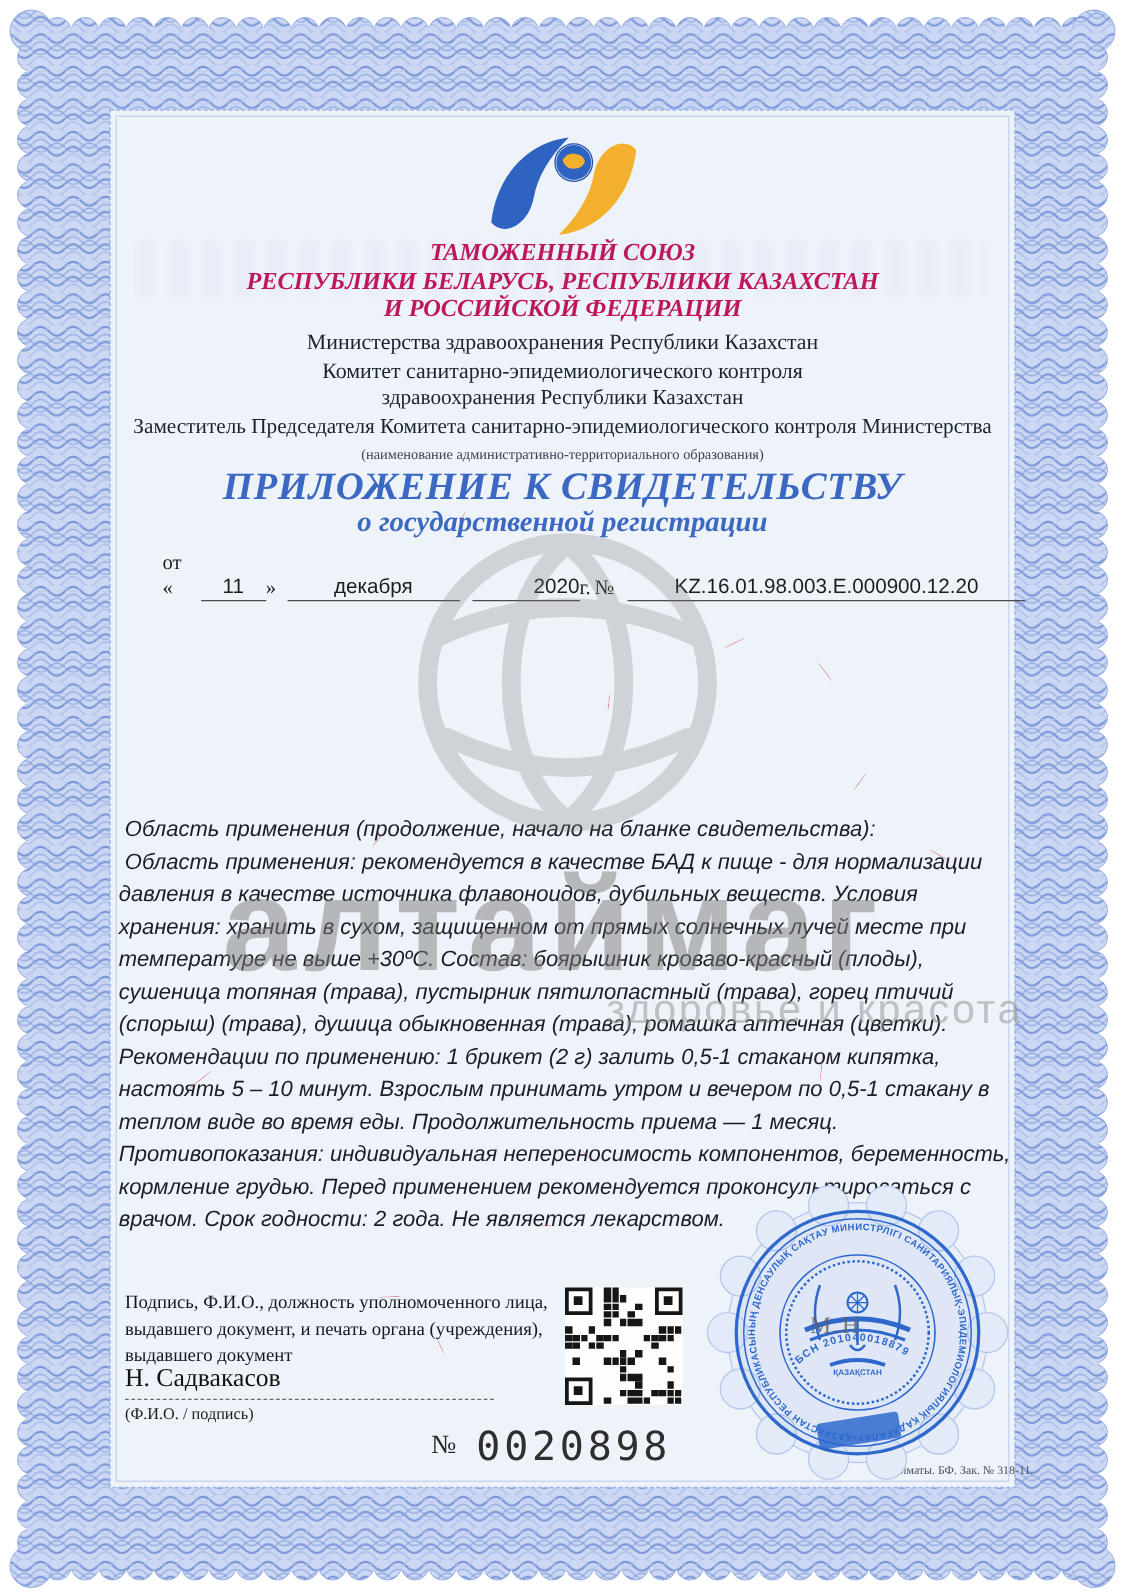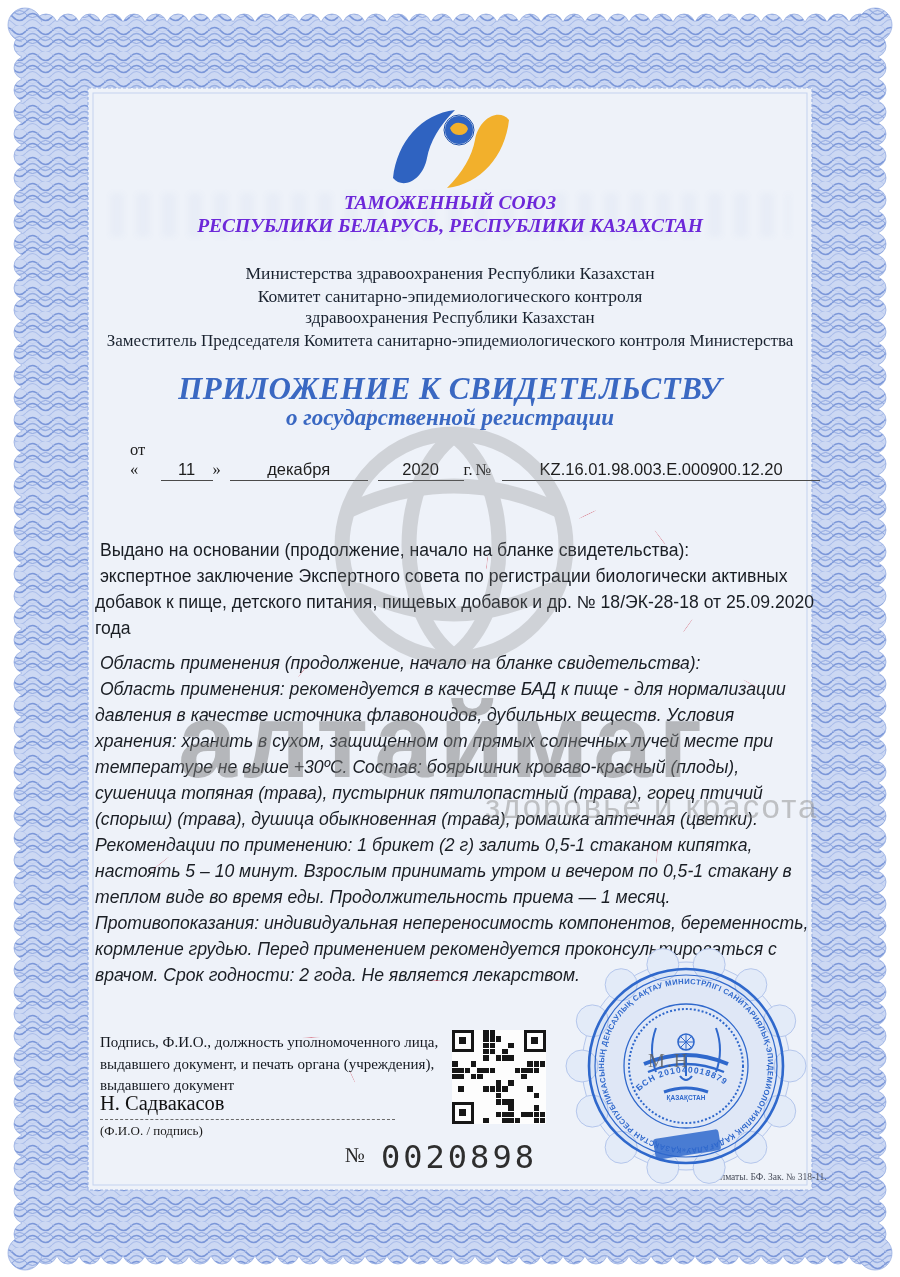--- a/index.html
+++ b/index.html
@@ -21,40 +21,40 @@
 
   .ghost-bar {
     position:absolute; left:110px; top:193px; width:680px; height:44px;
     background:repeating-linear-gradient(90deg, rgba(90,120,190,.35) 0 14px, rgba(90,120,190,0) 14px 26px);
     filter:blur(3px); opacity:.12;
   }
 
   .logo { position:absolute; left:383px; top:98px; }
 
   .org-block { position:absolute; left:90px; top:192px; width:720px;
-    font-weight:bold; font-style:italic; font-size:19.5px; line-height:22.5px; color:#6d28d9; }
+    font-weight:bold; font-style:italic; font-size:19.5px; line-height:22.5px; color:#be185d; }
   .committee-block { position:absolute; left:90px; top:262px; width:720px;
     font-size:17.5px; line-height:22.5px; color:#19222f; }
   .issuer-block { position:absolute; left:90px; top:307px; width:720px;
     font-size:17px; line-height:22.5px; color:#19222f; }
   .territory { position:absolute; left:90px; top:358px; width:720px;
     font-size:11.5px; color:#3b4350; }
 
   .title-main { position:absolute; left:90px; top:371px; width:720px;
     font-size:31px; font-weight:bold; font-style:italic; color:#3a68c2; letter-spacing:.5px; }
   .title-sub { position:absolute; left:90px; top:405px; width:720px;
     font-size:23px; font-weight:bold; font-style:italic; color:#3a68c2; }
 
   .date-row { position:absolute; left:130px; top:440px; width:690px;
     font-size:16.5px; color:#1d1d1d; display:flex; align-items:flex-end; }
   .date-row .lbl { padding:0 3px 1px 0; }
   .blank { display:inline-block; border-bottom:1.2px solid #4a4a4a; text-align:center;
     font-family:"Liberation Sans", sans-serif; font-size:16.5px; padding-bottom:1px; }
   .b-day { width:52px; } .b-month { width:138px; margin-left:6px; }
-  .b-year { width:86px; margin-left:10px; } .b-num { width:318px; margin-left:8px; }
+  .b-year { width:86px; margin-left:10px;text-align:right; } .b-num { width:318px; margin-left:8px; }
 
   .info-caption { position:absolute; left:90px; top:483px; width:720px;
     font-size:13.5px; color:#2c3340; }
 
   .body-par { position:absolute; left:95px; width:722px;
     font-family:"Liberation Sans", sans-serif; font-size:17.6px; line-height:26px;
     color:#1a1e24; white-space:pre-wrap; }
   .par1 { top:537px; }
   .par2 { top:650px;font-style:italic; }
 
@@ -328,50 +328,50 @@
       <path d="M10,80 C14,44 38,16 72,12 C56,28 47,44 44,60 C40,82 20,92 10,80 Z" fill="#2f63c1"></path>
       <path d="M126,22 C122,58 98,86 64,90 C80,74 89,58 92,42 C96,20 116,10 126,22 Z" fill="#f2b02c"></path>
       <circle cx="76" cy="32" r="15" fill="#2f63c1" stroke="#eef2f9" stroke-width="2"></circle>
       <path d="M67,30 q4,-6 10,-5 q7,1 8,6 q-2,6 -9,6 q-7,0 -9,-7 Z" fill="#f2b02c"></path>
       <circle cx="76" cy="32" r="15" fill="none" stroke="#1d4fa8" stroke-width="1"></circle>
     </svg>
 
     <div class="org-block center">
       <div>ТАМОЖЕННЫЙ СОЮЗ</div>
       <div>РЕСПУБЛИКИ БЕЛАРУСЬ, РЕСПУБЛИКИ КАЗАХСТАН</div>
+      <div>И РОССИЙСКОЙ ФЕДЕРАЦИИ</div>
     </div>
 
     <div class="committee-block center">
       <div>Министерства здравоохранения Республики Казахстан</div>
       <div>Комитет санитарно-эпидемиологического контроля</div>
     </div>
 
     <div class="issuer-block center">
       <div>здравоохранения Республики Казахстан</div>
       <div>Заместитель Председателя Комитета санитарно-эпидемиологического контроля Министерства</div>
     </div>
 
+    <div class="territory center">(наименование административно-территориального образования)</div>
 
     <div class="title-main center">ПРИЛОЖЕНИЕ К СВИДЕТЕЛЬСТВУ</div>
     <div class="title-sub center">о государственной регистрации</div>
 
     <div class="date-row">
       <span class="lbl">от «</span>
       <span class="blank b-day">11</span>
       <span class="lbl">»</span>
       <span class="blank b-month">декабря</span>
       <span class="blank b-year">2020</span>
       <span class="lbl">г.</span>
       <span class="lbl">№</span>
       <span class="blank b-num">KZ.16.01.98.003.E.000900.12.20</span>
     </div>
 
 
-    <div class="body-par par1"> Выдано на основании (продолжение, начало на бланке свидетельства):
- экспертное заключение Экспертного совета по регистрации биологически активных добавок к пище, детского питания, пищевых добавок и др. № 18/ЭК-28-18 от 25.09.2020 года</div>
     <div class="body-par par2"> Область применения (продолжение, начало на бланке свидетельства):
  Область применения: рекомендуется в качестве БАД к пище - для нормализации давления в качестве источника флавоноидов, дубильных веществ. Условия хранения: хранить в сухом, защищенном от прямых солнечных лучей месте при температуре не выше +30ºС. Состав: боярышник кроваво-красный (плоды), сушеница топяная (трава), пустырник пятилопастный (трава), горец птичий (спорыш) (трава), душица обыкновенная (трава), ромашка аптечная (цветки). Рекомендации по применению: 1 брикет (2 г) залить 0,5-1 стаканом кипятка, настоять 5 – 10 минут. Взрослым принимать утром и вечером по 0,5-1 стакану в теплом виде во время еды. Продолжительность приема — 1 месяц. Противопоказания: индивидуальная непереносимость компонентов, беременность, кормление грудью. Перед применением рекомендуется проконсультироваться с врачом. Срок годности: 2 года. Не является лекарством.</div>
 
     <svg class="wm-globe" width="252" height="252" viewBox="0 0 252 252">
       <g fill="none" stroke="#7a7a7a" stroke-width="15" stroke-linecap="round">
         <circle cx="126" cy="126" r="112"></circle>
         <path d="M126,16 C66,60 66,192 126,236"></path>
         <path d="M126,16 C186,60 186,192 126,236"></path>
         <path d="M22,90 C90,58 162,58 230,90"></path>
         <path d="M30,170 C98,202 154,202 222,170"></path>

